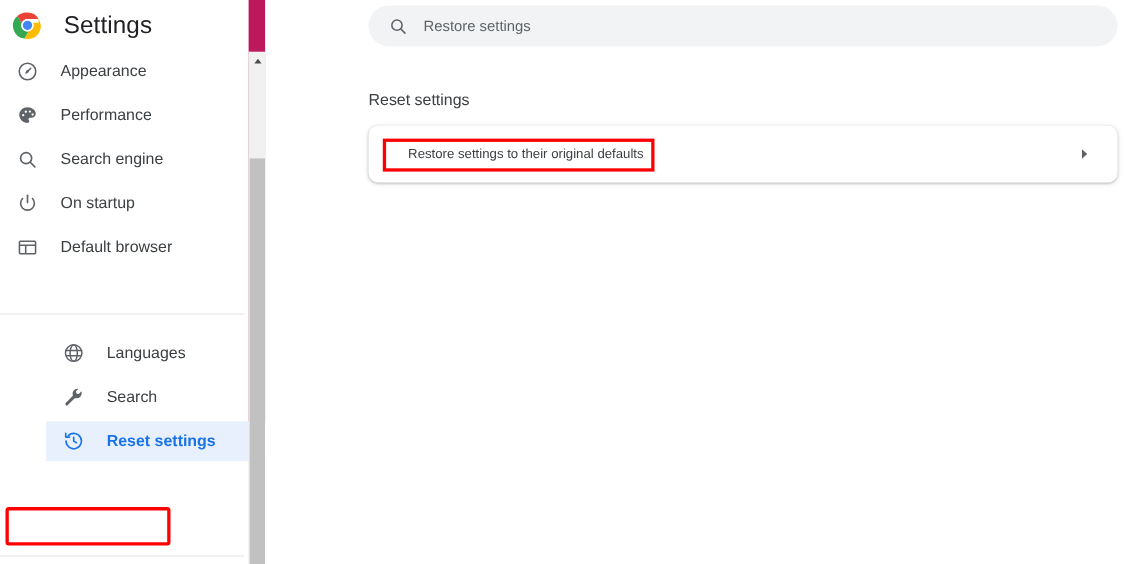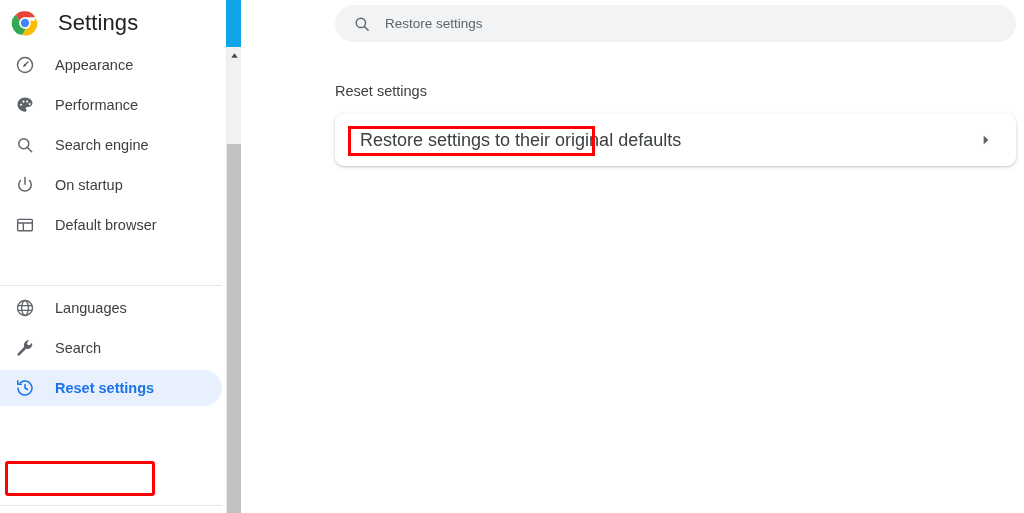--- a/index.html
+++ b/index.html
@@ -9,21 +9,21 @@
     height: 513px;
     overflow: hidden;
     background: #ffffff;
     font-family: "Liberation Sans", sans-serif;
   }
 
   #app {
     position: relative;
     width: 1024px;
     height: 395px;
-    background: #0ea5e9;
+    background: #be185d;
   }
 
   
   #sidebar {
     position: absolute;
     left: 0; top: 0;
     width: 226px;
     height: 513px;
     background: #ffffff;
   }
@@ -47,21 +47,21 @@
   #brand-title {
     margin-left: 19px;
     font-size: 22px;
     color: #202124;
     letter-spacing: .1px;
     white-space: nowrap;
   }
 
   .nav-group { position: absolute; left: 0; width: 226px; }
   #group-top    { top: 45px; }
-  #group-bottom { top: 288px; }
+  #group-bottom { top: 301px; padding-left: 42px; }
 
   .nav-row {
     position: relative;
     height: 40px;
     display: flex;
     align-items: center;
     cursor: pointer;
   }
 
   .nav-pill {
@@ -181,22 +181,22 @@
     width: 681px;
     height: 52px;
     background: #ffffff;
     border-radius: 9px;
     box-shadow: 0 1px 2px rgba(60,64,67,.22), 0 1px 5px rgba(60,64,67,.12);
     display: flex;
     align-items: center;
     cursor: pointer;
   }
   #reset-row-label {
-    margin-left: 25px;
-    font-size: 18px;
+    margin-left: 36px;
+    font-size: 12px;
     color: #3c4043;
     white-space: nowrap;
   }
   #reset-chevron {
     position: absolute;
     right: 24px;
     top: 50%;
     transform: translateY(-50%);
     width: 12px; height: 12px;
     color: #5f6368;

